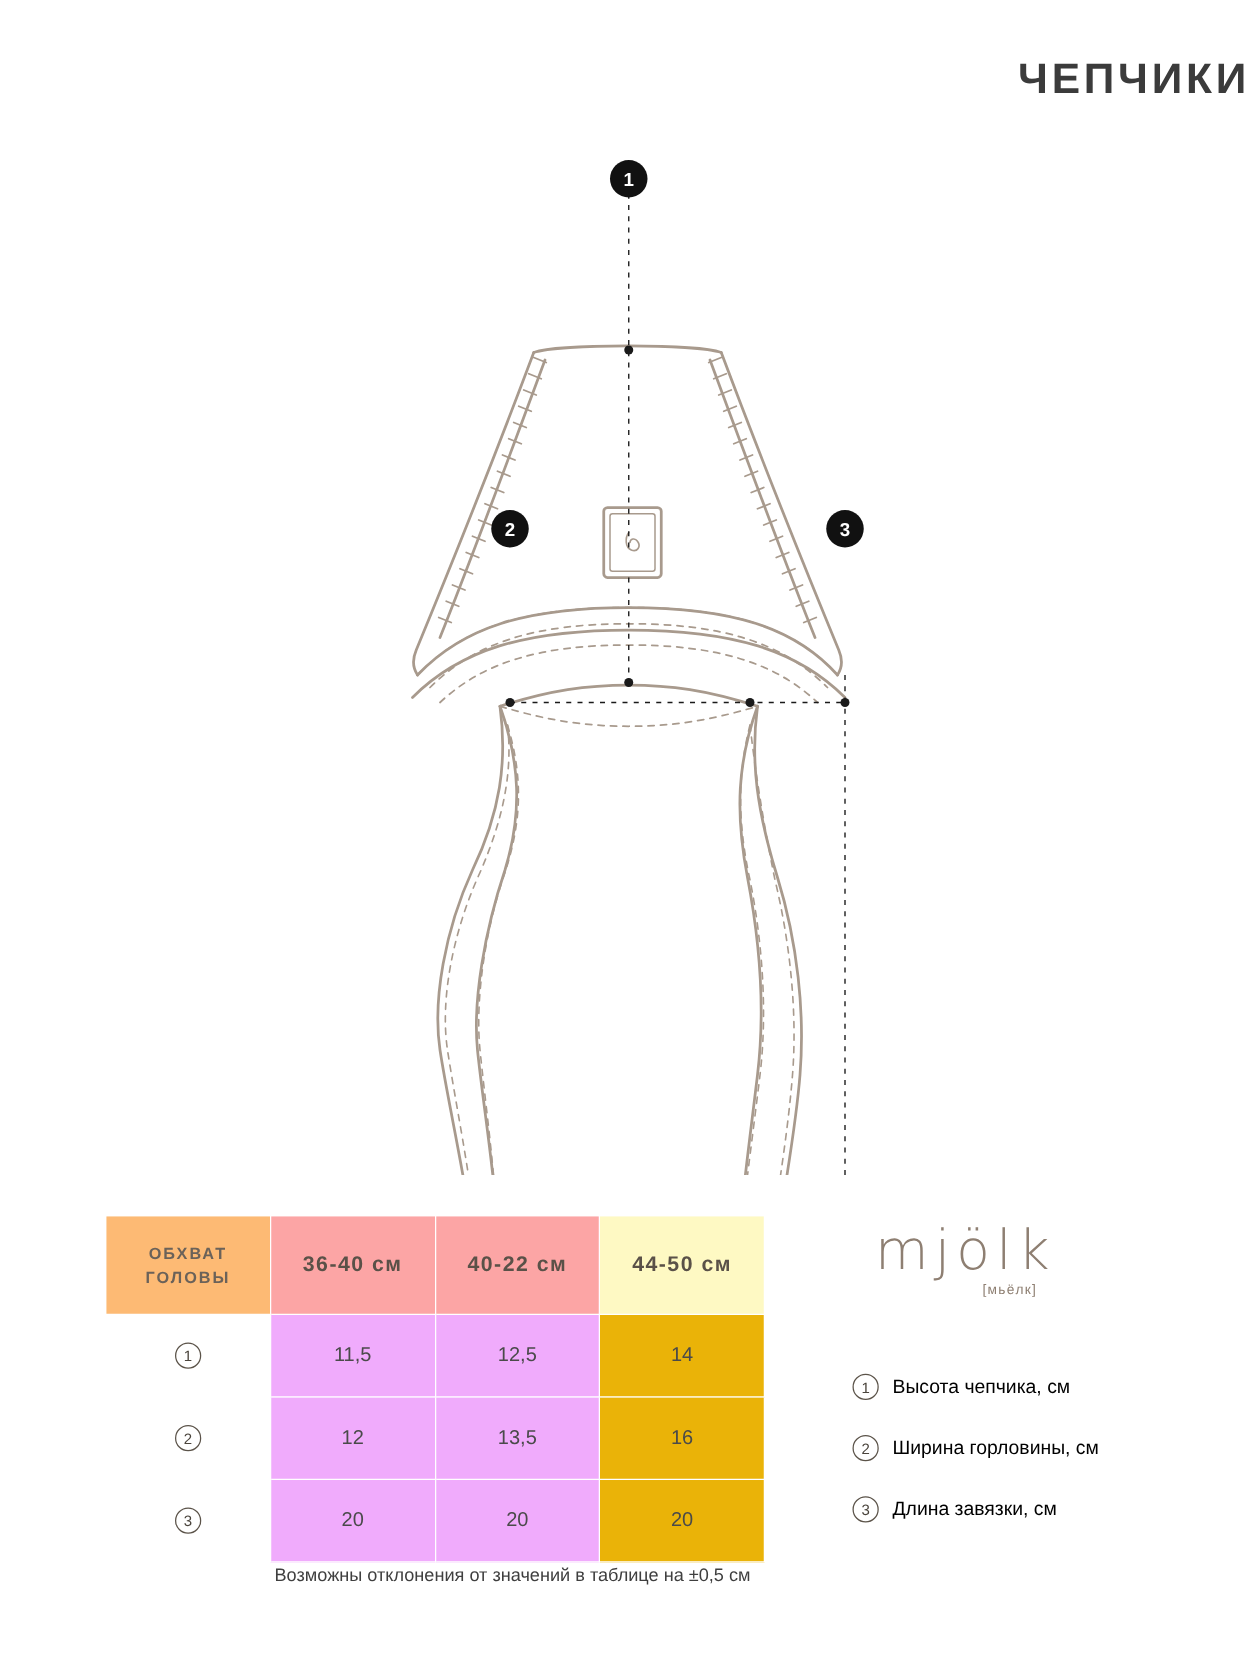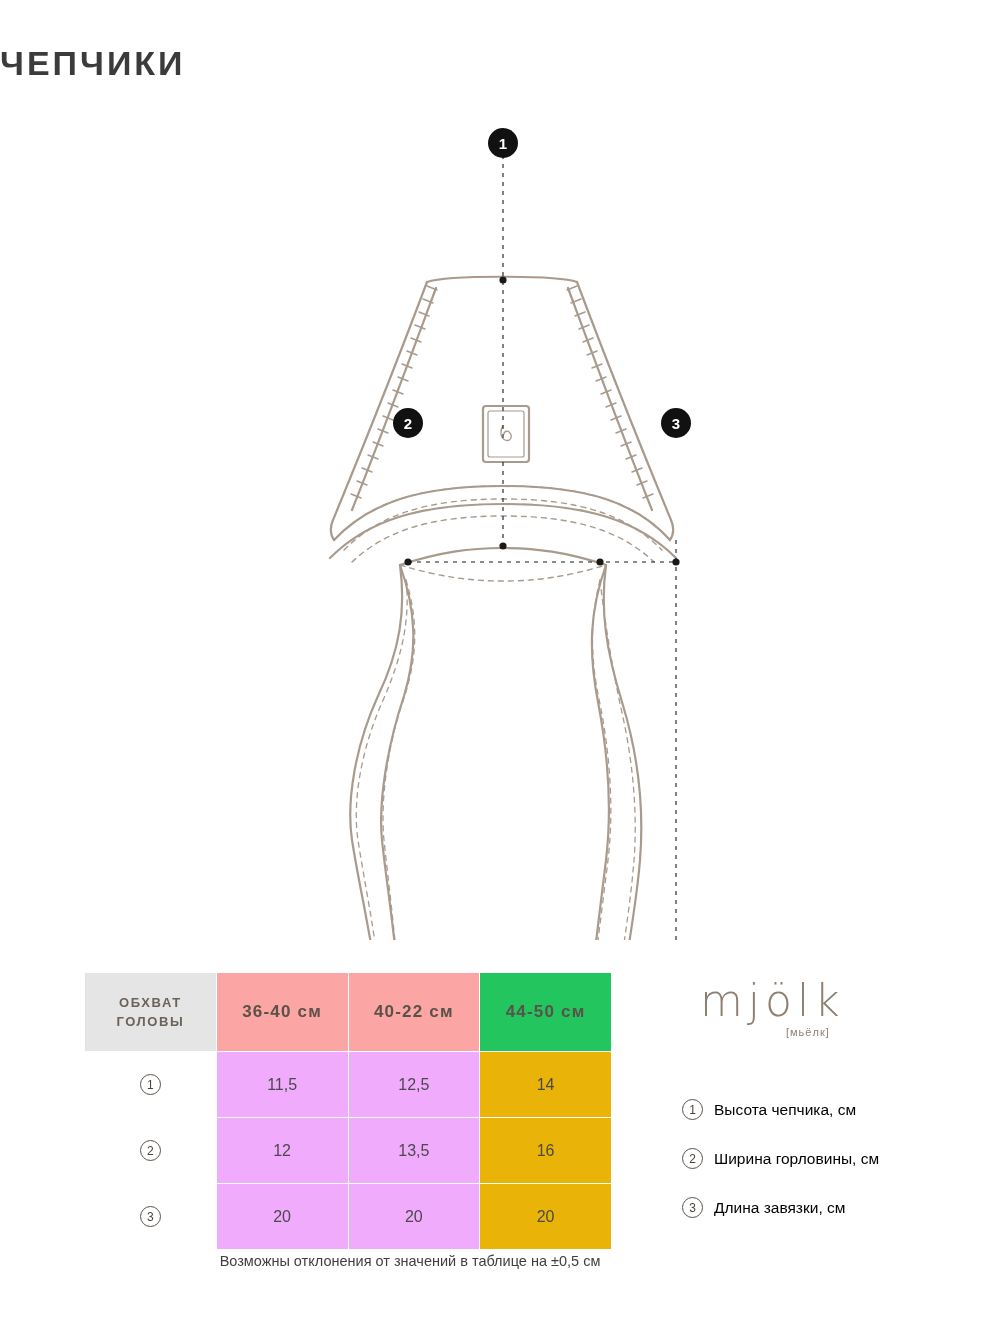--- a/index.html
+++ b/index.html
@@ -15,21 +15,21 @@
     position: relative;
     overflow: hidden;
   }
 
   
   .page-title {
     position: absolute;
     top: 44px;
     left: 0;
     width: 1000px;
-    text-align: left;
+    text-align: right;
     font-size: 34px;
     font-weight: bold;
     letter-spacing: 3px;
     color: #3b3b3b;
   }
 
   
   .illustration {
     position: absolute;
     top: 110px;
@@ -63,24 +63,24 @@
     font-weight: bold;
     letter-spacing: 1.2px;
     color: #5a5148;
     background: #fca5a5;
   }
   table.size-table thead th.head-label {
     font-size: 13px;
     letter-spacing: 1.6px;
     line-height: 19px;
     color: #6b6259;
-    background: #e5e5e5;
+    background: #fdba74;
   }
   table.size-table thead th.col3 {
-    background: #22c55e;
+    background: #fef9c3;
   }
   table.size-table tbody td {
     height: 63px;
     background: #f0abfc;
     font-size: 16px;
   }
   table.size-table tbody td.rowhead {
     background: #ffffff;
   }
   table.size-table tbody td.col3 {

